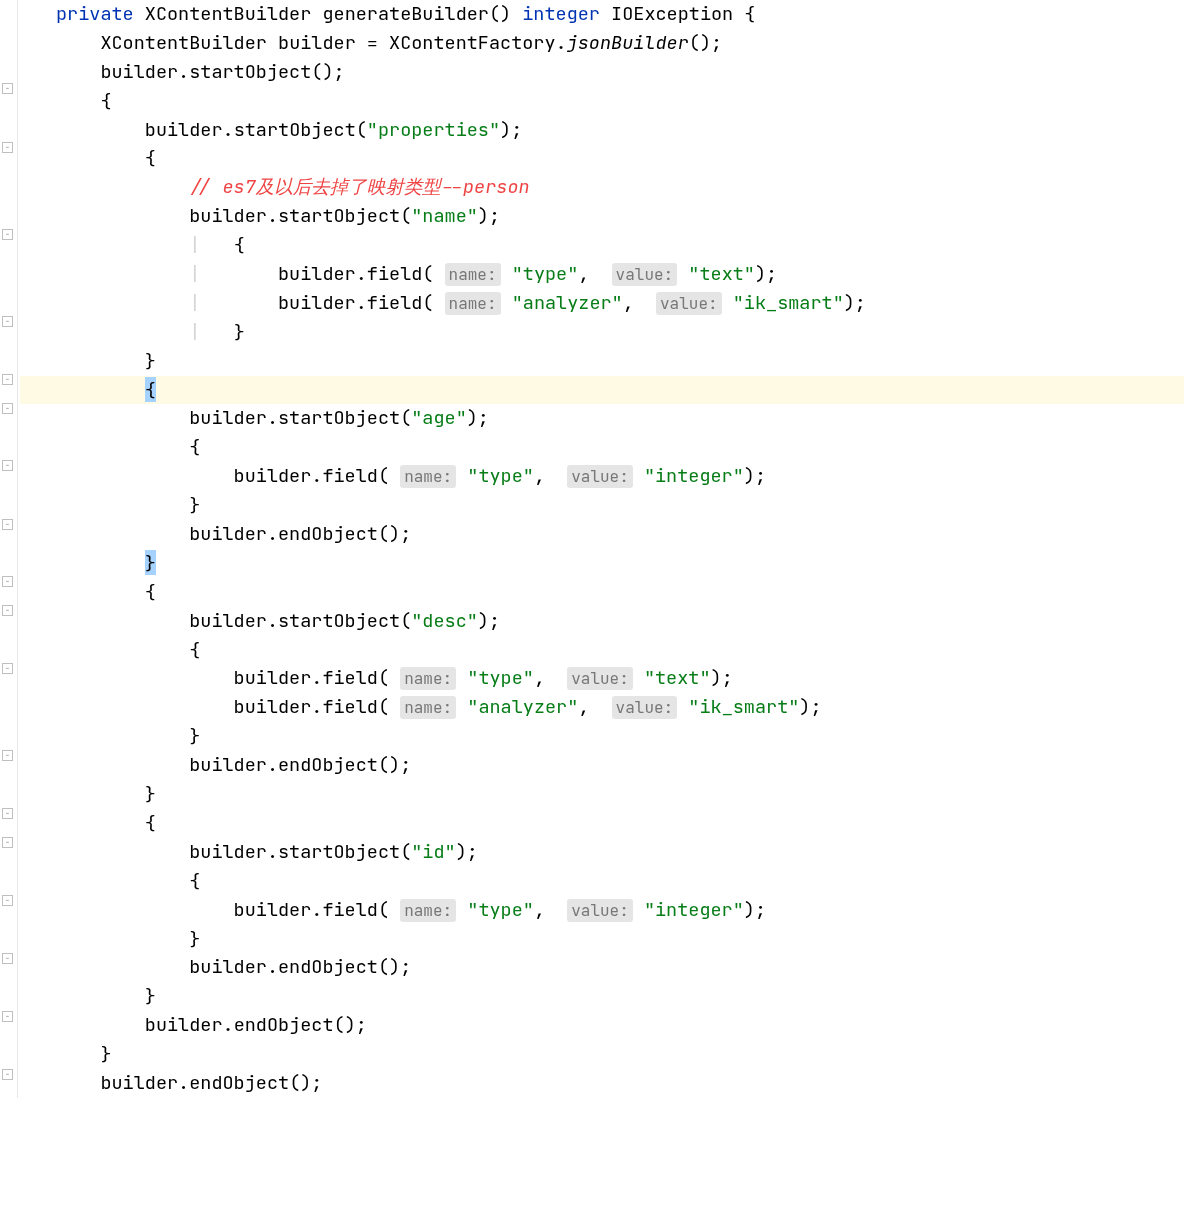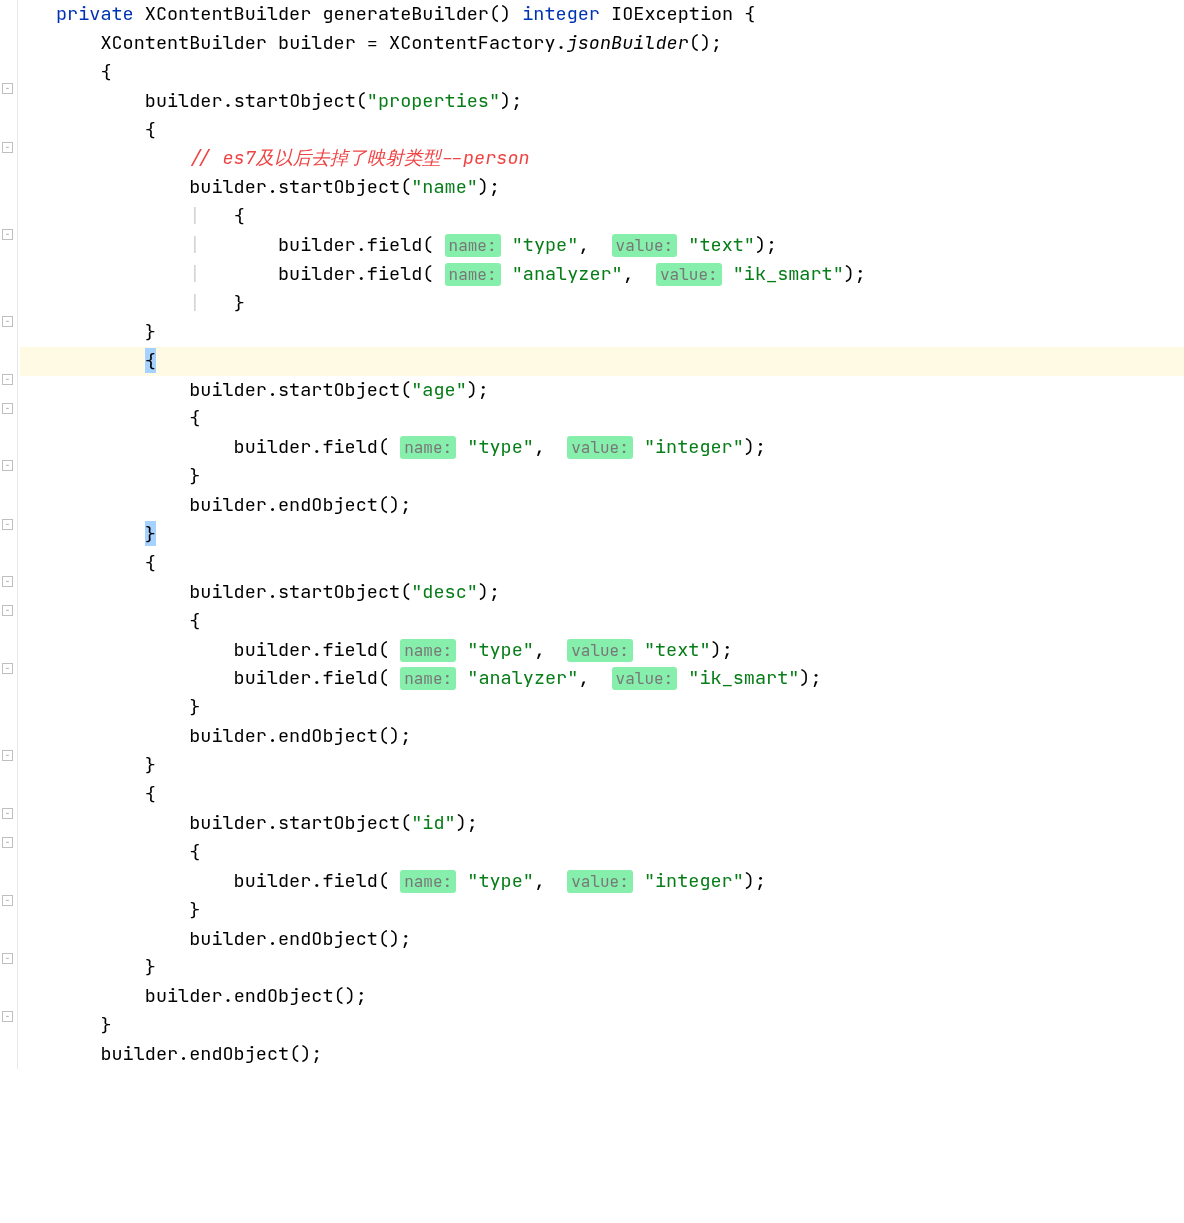--- a/index.html
+++ b/index.html
@@ -51,21 +51,21 @@
       padding-left: 36px;
     }
     .line.highlight {
       background: #fffae3;
     }
     .kw { color: #0033b3; margin-top: 32px; }
     .italic-method { font-style: italic; text-align: right; }
     .str { color: #067d17; }
     .comment { color: #ef4444; font-style: italic; }
     .param-hint {
-      background: #86efac;
+      background: #e5e5e5;
       color: #787878;
       padding: 1px 4px;
       border-radius: 3px;
       font-size: 16px;
       font-style: normal;
     }
     .sel {
       background: #a6d2ff;
     }
     .guide {
@@ -92,20 +92,21 @@
   <div class="fold-marker" style="top:837px"></div>
   <div class="fold-marker" style="top:895px"></div>
   <div class="fold-marker" style="top:953px"></div>
   <div class="fold-marker" style="top:1011px"></div>
   <div class="fold-marker" style="top:1069px"></div>
 </div>
 
 <div class="code-area">
 <div class="line"><span class="kw">private</span> <span>XContentBuilder</span> <span>generateBuilder</span><span>()</span> <span class="kw">integer</span> <span>IOException</span> <span>{</span></div>
 <div class="line">    <span>XContentBuilder</span> <span>builder</span><span> = </span><span>XContentFactory</span><span>.</span><span class="italic-method">jsonBuilder</span><span>()</span><span>;</span></div>
+<div class="line">    <span>builder</span><span>.</span><span>startObject</span><span>()</span><span>;</span></div>
 <div class="line">    <span>{</span></div>
 <div class="line">        <span>builder</span><span>.</span><span>startObject</span><span>(</span><span class="str">"properties"</span><span>)</span><span>;</span></div>
 <div class="line">        <span>{</span></div>
 <div class="line">            <span class="comment">// es7及以后去掉了映射类型--person</span></div>
 <div class="line">            <span>builder</span><span>.</span><span>startObject</span><span>(</span><span class="str">"name"</span><span>)</span><span>;</span></div>
 <div class="line">            <span class="guide">|</span>   <span>{</span></div>
 <div class="line">            <span class="guide">|</span>       <span>builder</span><span>.</span><span>field</span><span>(</span> <span class="param-hint">name:</span> <span class="str">"type"</span><span>,</span>  <span class="param-hint">value:</span> <span class="str">"text"</span><span>)</span><span>;</span></div>
 <div class="line">            <span class="guide">|</span>       <span>builder</span><span>.</span><span>field</span><span>(</span> <span class="param-hint">name:</span> <span class="str">"analyzer"</span><span>,</span>  <span class="param-hint">value:</span> <span class="str">"ik_smart"</span><span>)</span><span>;</span></div>
 <div class="line">            <span class="guide">|</span>   <span>}</span></div>
 <div class="line">        <span>}</span></div>

